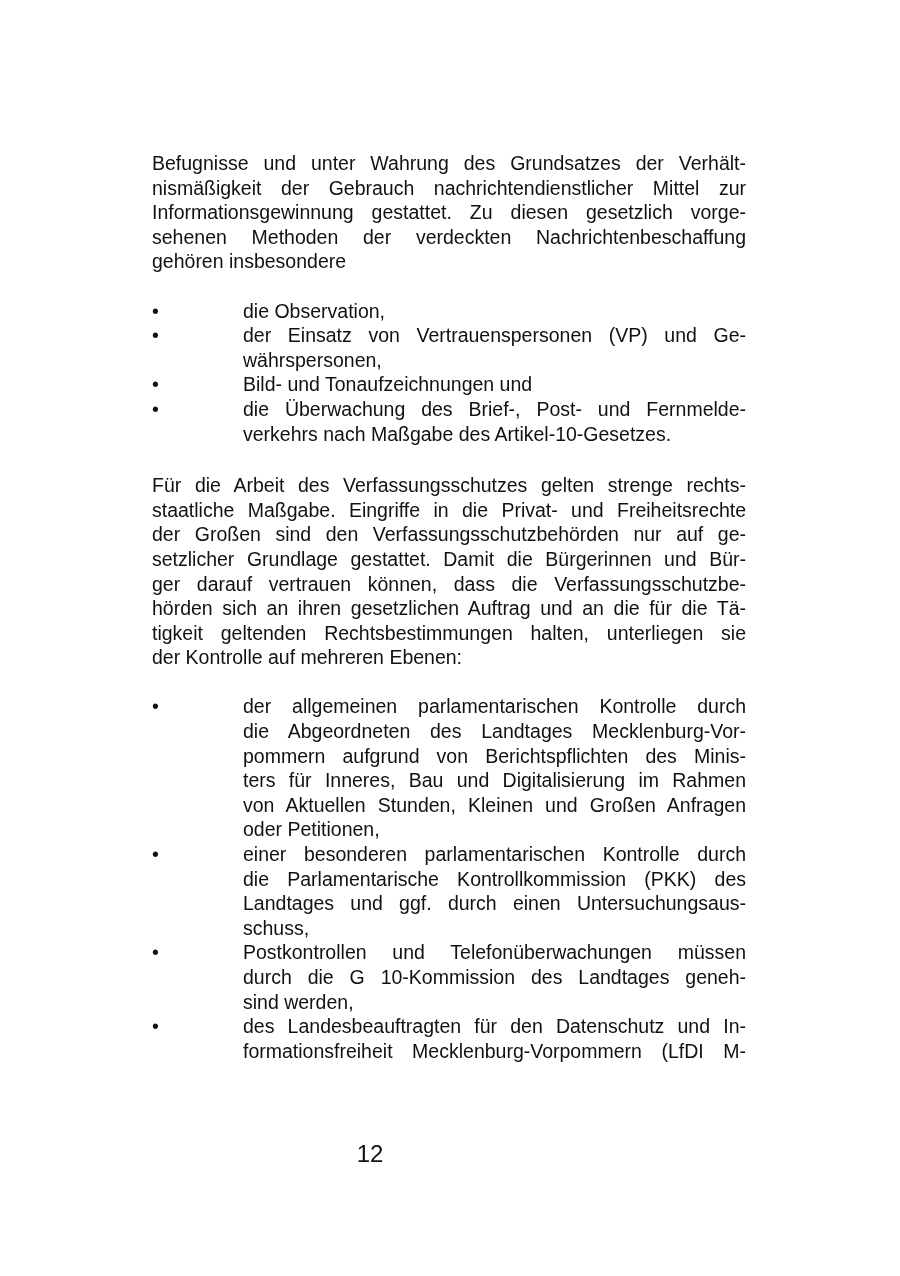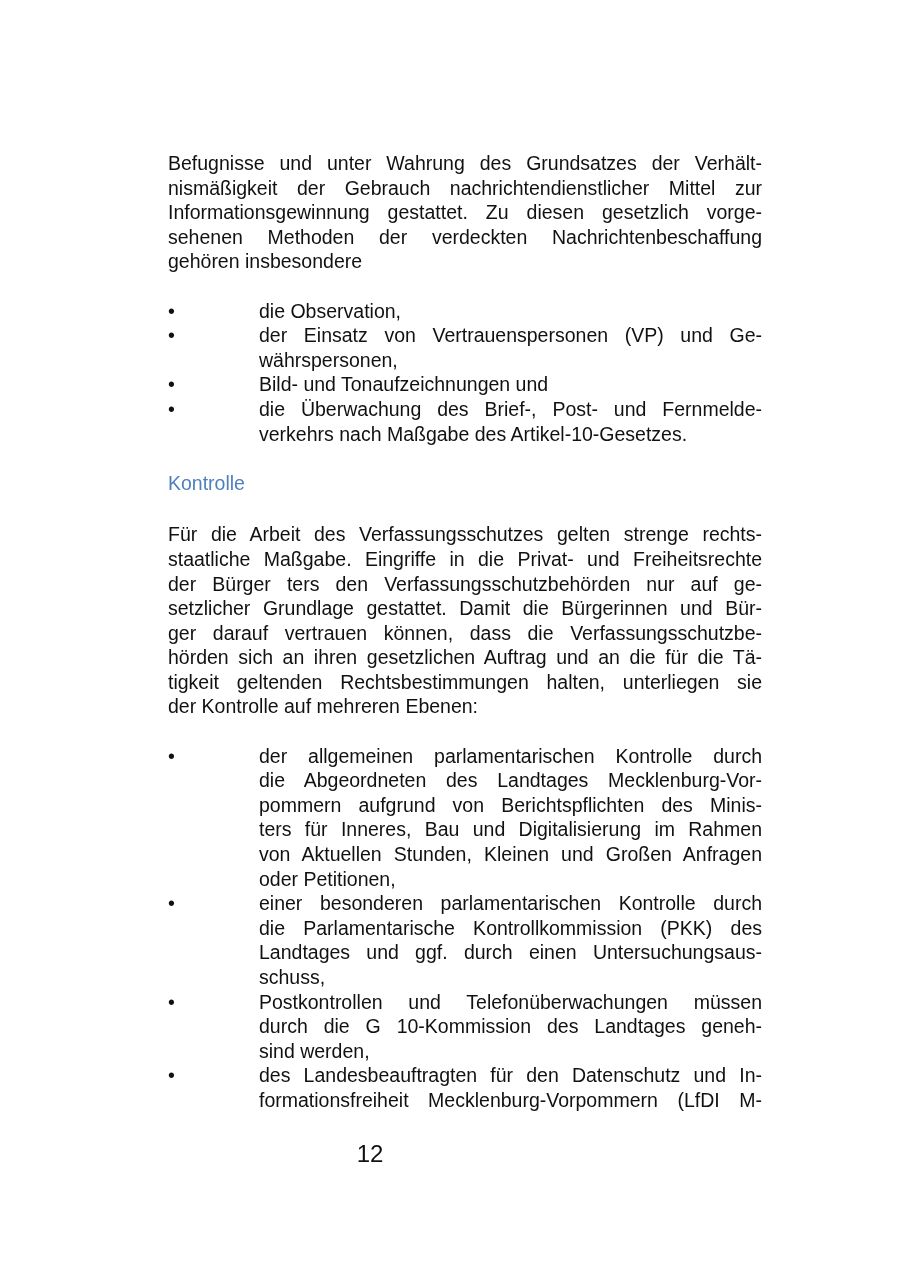--- a/index.html
+++ b/index.html
@@ -1,18 +1,18 @@
 <!DOCTYPE html>
 <html><head>
 <meta charset="utf-8">
 <style>
   html, body { margin: 0; padding: 0; background: #ffffff; }
   body { width: 900px; height: 1276px; position: relative; overflow: hidden;
          font-family: "Liberation Sans", sans-serif; color: #111111; }
-  .page { position: absolute; left: 168px; top: 151px; width: 594px; }
+  .page { position: absolute; left: 152px; top: 151px; width: 594px; }
   .para { margin: 0; font-size: 19.5px; line-height: 24.6px; text-align: justify; text-align-last: left; }
   .line { display: block; text-align: justify; text-align-last: justify; white-space: nowrap; }
   .line.last { text-align-last: left; }
   .list { margin: 0; padding: 0; list-style: none; font-size: 19.5px; line-height: 24.6px; }
   .list li { position: relative; padding-left: 91px; }
   .bullet { position: absolute; left: 0; top: 0; }
   .heading { margin: 0; color: #4f7fbf; font-size: 19.5px; line-height: 24.6px; font-weight: normal; }
   .pageno { position: absolute; left: 0; width: 740px; top: 1140px; text-align: center; font-size: 24px; line-height: 28px; }
 </style>
 </head>
@@ -42,26 +42,25 @@
       <span class="bullet">•</span>
       <span class="line last">Bild- und Tonaufzeichnungen und</span>
     </li>
     <li>
       <span class="bullet">•</span>
       <span class="line">die Überwachung des Brief-, Post- und Fernmelde-</span>
       <span class="line last">verkehrs nach Maßgabe des Artikel-10-Gesetzes.</span>
     </li>
   </ul>
 
-  <h2 class="heading" style="margin-top:24.6px;">Kontrolle</h2>
 
   <p class="para" style="margin-top:27px;">
     <span class="line">Für die Arbeit des Verfassungsschutzes gelten strenge rechts-</span>
     <span class="line">staatliche Maßgabe. Eingriffe in die Privat- und Freiheitsrechte</span>
-    <span class="line">der Bürger ters den Verfassungsschutzbehörden nur auf ge-</span>
+    <span class="line">der Großen sind den Verfassungsschutzbehörden nur auf ge-</span>
     <span class="line">setzlicher Grundlage gestattet. Damit die Bürgerinnen und Bür-</span>
     <span class="line">ger darauf vertrauen können, dass die Verfassungsschutzbe-</span>
     <span class="line">hörden sich an ihren gesetzlichen Auftrag und an die für die Tä-</span>
     <span class="line">tigkeit geltenden Rechtsbestimmungen halten, unterliegen sie</span>
     <span class="line last">der Kontrolle auf mehreren Ebenen:</span>
   </p>
 
   <ul class="list" style="margin-top:24.6px;">
     <li>
       <span class="bullet">•</span>

